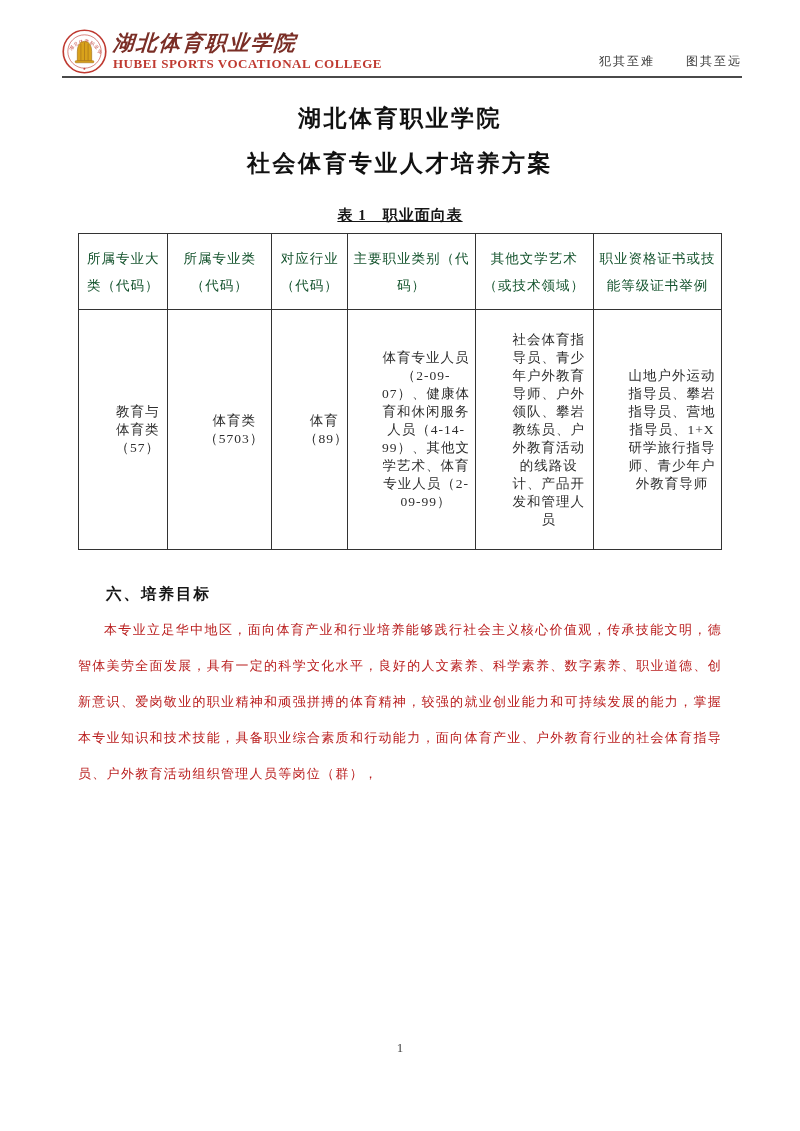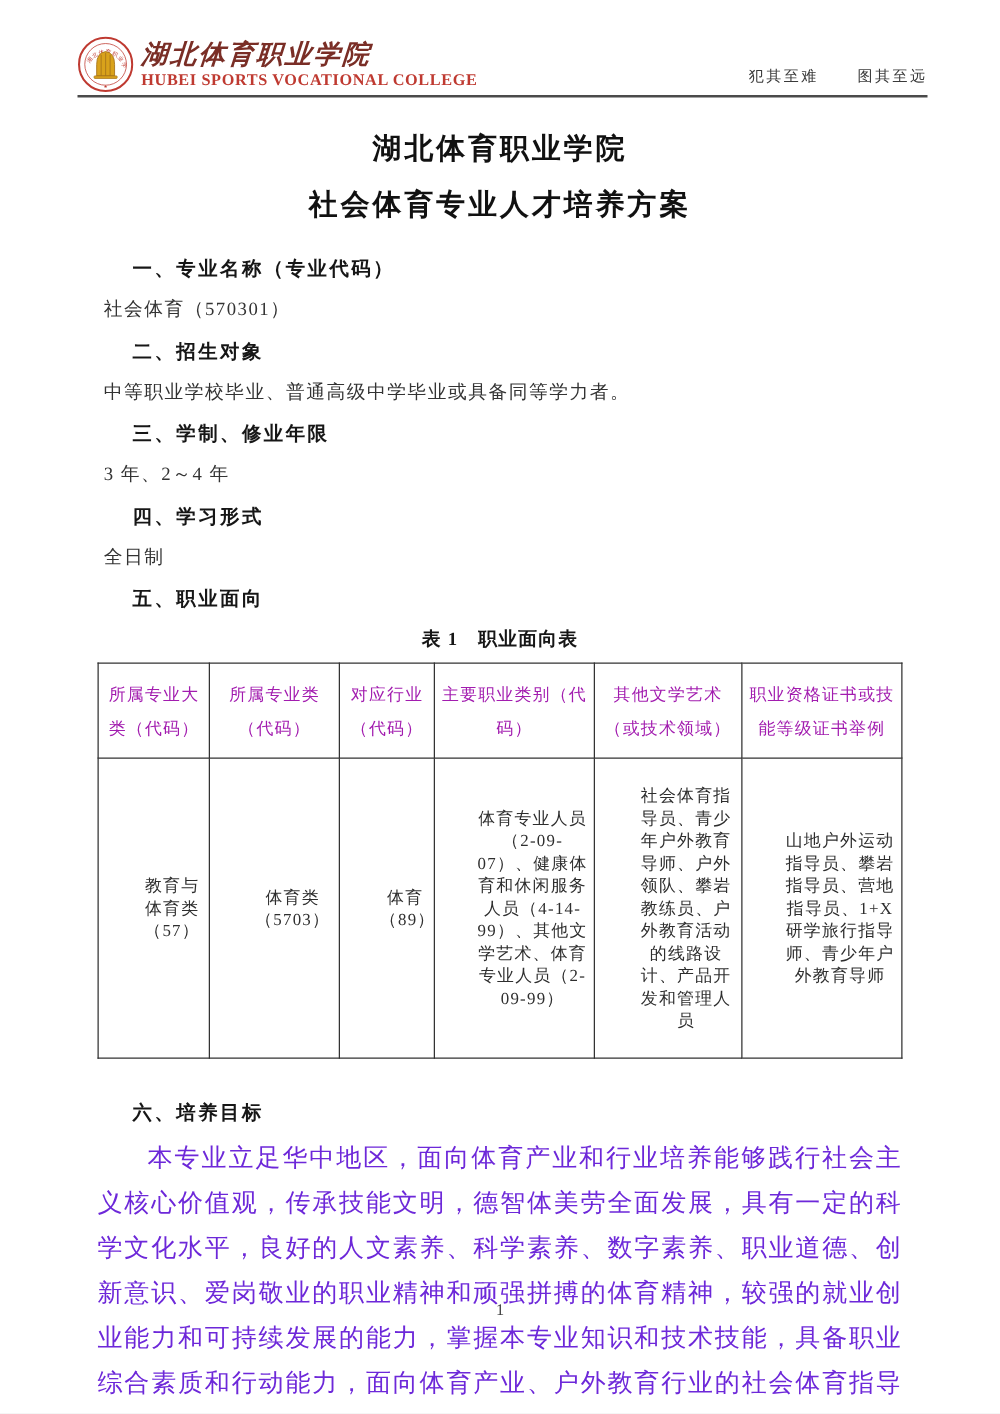--- a/index.html
+++ b/index.html
@@ -49,39 +49,39 @@
     font-family: "Liberation Sans", "DejaVu Sans", sans-serif;
     font-weight: bold; font-size: 15.5px; color: #161616;
     line-height: 33px; text-indent: 28px; letter-spacing: 2px;
   }
   .section-body {
     font-size: 15px; color: #333; line-height: 33px;
     letter-spacing: 1.2px; text-indent: 5px;
   }
 
   
-  .table-caption { text-align: center; font-weight: bold; font-size: 15px; line-height: 26px; letter-spacing: 1px; color: #161616; margin-top: 3px; }
+  .table-caption { text-align: center; font-weight: bold; font-size: 15px; line-height: 26px; letter-spacing: 1px; color: #161616; margin-top: 16px; text-decoration: underline; }
   table.job-table { width: 100%; border-collapse: collapse; margin-top: 5px; table-layout: fixed; }
   table.job-table th, table.job-table td {
     border: 1px solid #333;
     text-align: center; vertical-align: middle;
     font-weight: normal;
     font-size: 13.5px; color: #2e2e2e; letter-spacing: 1px;
     padding: 4px 3px;
   }
-  table.job-table th { height: 76px; line-height: 27px; color: #a21caf; }
+  table.job-table th { height: 76px; line-height: 27px; color: #14532d; }
   table.job-table td { height: 240px; line-height: 18px; padding-left: 32px; }
   .cw1 { width: 13.9%; } .cw2 { width: 16.1%; } .cw3 { width: 11.9%; }
   .cw4 { width: 19.8%; } .cw5 { width: 18.4%; } .cw6 { width: 19.9%; }
 
   
   .sec6-heading { margin-top: 27px; }
   .sec6-paragraph {
     margin-top: 2px;
-    font-size: 20px; color: #6d28d9;
+    font-size: 13px; color: #b91c1c;
     line-height: 36px; letter-spacing: 1.3px;
     text-align: justify; text-indent: 2em;
   }
 
   
   .page-number { position: absolute; top: 1040px; left: 0; right: 0; text-align: center; font-size: 13px; color: #444; }
 </style>
 </head>
 <body>
 
@@ -112,31 +112,20 @@
     </div>
   </div>
 
   <div class="content">
 
     <div class="doc-title">
       <div>湖北体育职业学院</div>
       <div>社会体育专业人才培养方案</div>
     </div>
 
-    <div style="margin-top:13px;">
-      <div class="section-heading">一、专业名称（专业代码）</div>
-      <div class="section-body">社会体育（570301）</div>
-      <div class="section-heading">二、招生对象</div>
-      <div class="section-body">中等职业学校毕业、普通高级中学毕业或具备同等学力者。</div>
-      <div class="section-heading">三、学制、修业年限</div>
-      <div class="section-body">3 年、2～4 年</div>
-      <div class="section-heading">四、学习形式</div>
-      <div class="section-body">全日制</div>
-      <div class="section-heading">五、职业面向</div>
-    </div>
 
     <div class="table-caption">表 1　职业面向表</div>
 
     <table class="job-table">
       <thead>
         <tr>
           <th class="cw1">所属专业大类（代码）</th>
           <th class="cw2">所属专业类（代码）</th>
           <th class="cw3">对应行业（代码）</th>
           <th class="cw4">主要职业类别（代码）</th>

